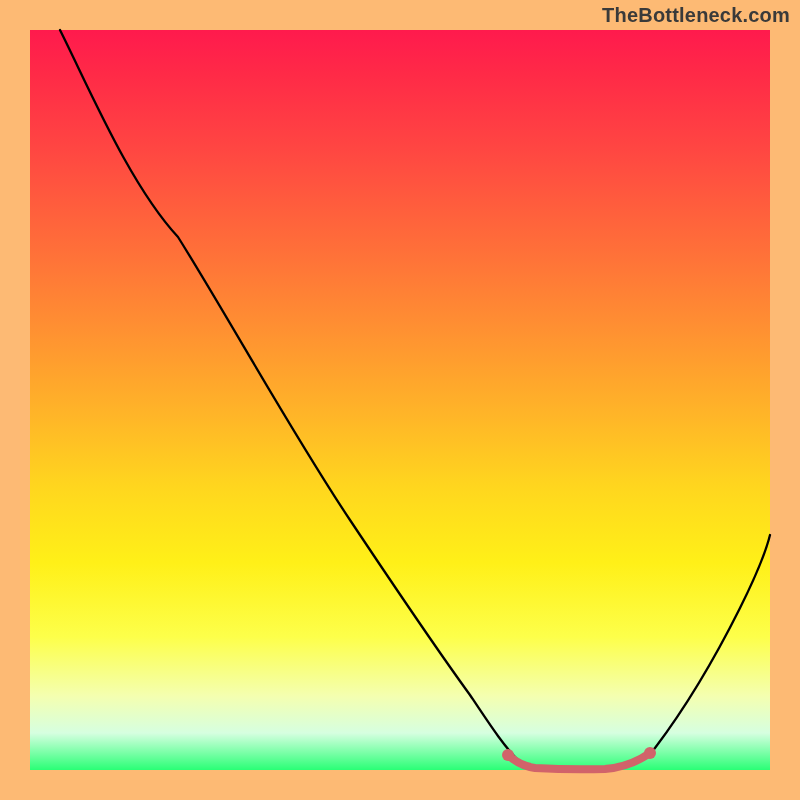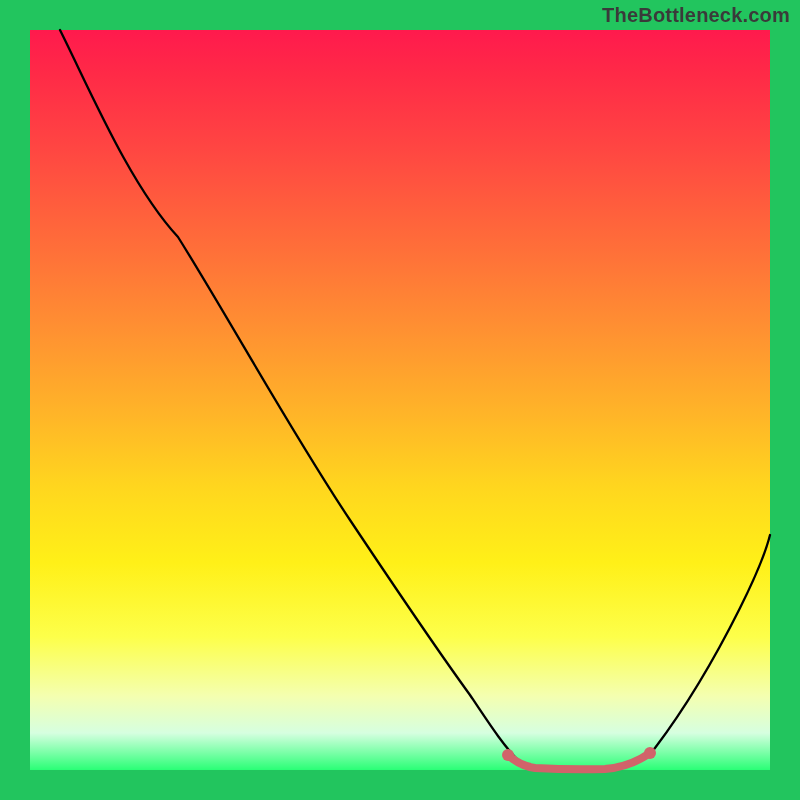--- a/index.html
+++ b/index.html
@@ -8,21 +8,21 @@
     width: 800px;
     height: 800px;
     background: #000;
     overflow: hidden;
     font-family: Arial, Helvetica, sans-serif;
   }
   .canvas {
     position: relative;
     width: 800px;
     height: 800px;
-    background: #22c55e;
+    background: #fdba74;
   }
   .watermark {
     position: absolute;
     top: 4px;
     right: 10px;
     color: #3a3a3a;
     font-size: 20px;
     font-weight: 600;
     letter-spacing: 0.2px;
     z-index: 10;

